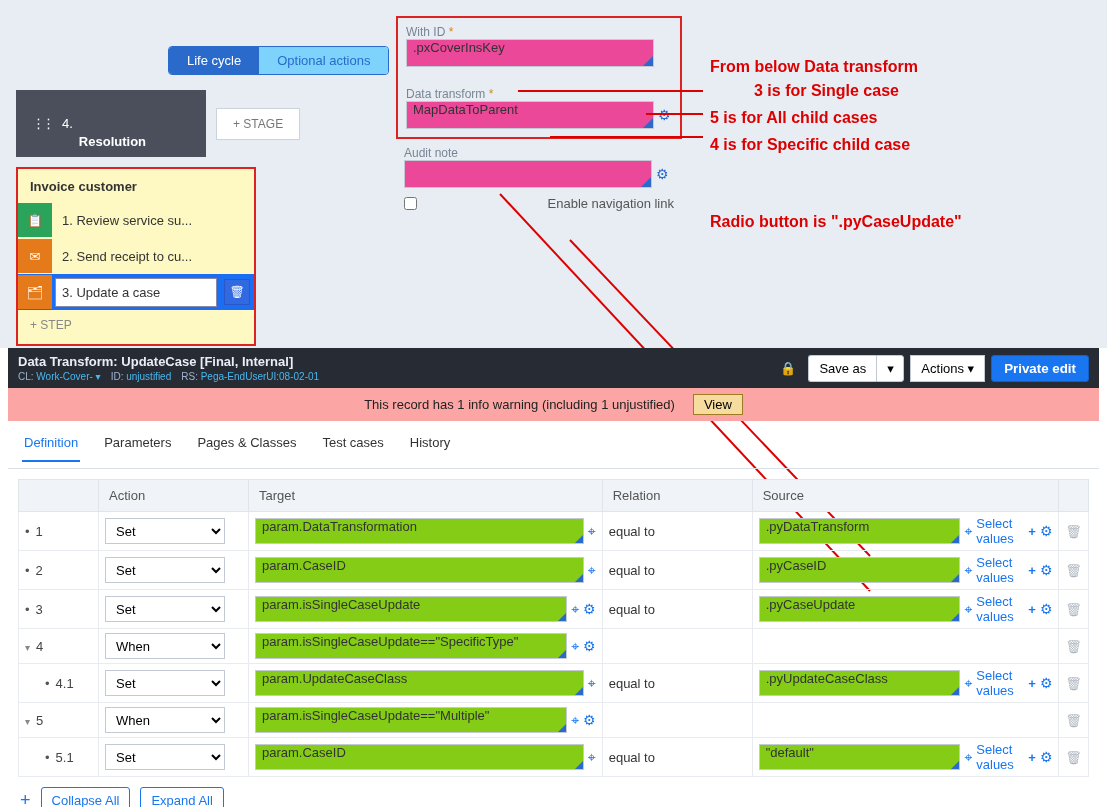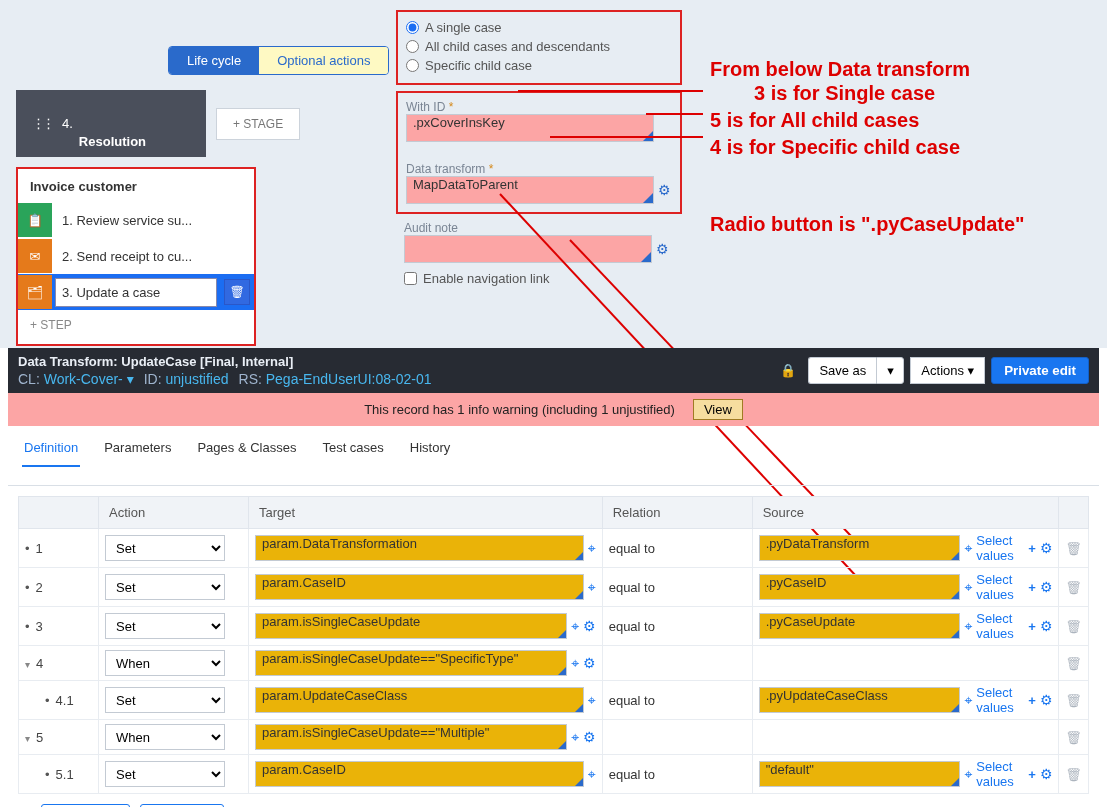--- a/index.html
+++ b/index.html
@@ -2,29 +2,29 @@
 <html><head>
 <meta charset="utf-8">
 <style>
   * { box-sizing: border-box; margin: 0; padding: 0; }
   body { font-family: "Segoe UI", Arial, sans-serif; font-size: 13px; background: #fff; color: #333; width: 1107px; height: 807px; overflow: hidden; position: relative; }
 
   
   .upper { position: relative; background: #e7edf3; height: 348px; }
   .design-col { position: absolute; left: 16px; top: 40px; width: 345px; }
   .tab-pair { position: absolute; left: 168px; top: 46px; display: inline-flex; border: 1px solid #2a6acb; border-radius: 4px; overflow: hidden; }
-  .tab-pair .tab { padding: 6px 18px; cursor: pointer; background: #fef9c3; color: #2a6acb; }
+  .tab-pair .tab { padding: 6px 18px; cursor: pointer; background: #7dd3fc; color: #2a6acb; }
   .tab-pair .tab.active { background: #2a6acb; color: #fff; }
   .stage-head { display: flex; align-items: center; margin-bottom: 10px; margin-top: 50px; }
   .stage-chip { background: #4a4f5b; color: #fff; padding: 8px 60px 8px 16px; display: flex; align-items: center; gap: 6px; position: relative; }
   .drag-dots::before { content: "⋮⋮"; letter-spacing: -3px; margin-right: 4px; }
   .add-stage-btn { background: #fff; border: 1px solid #ccd3db; color: #777; font-size: 12px; padding: 8px 16px; margin-left: 10px; }
   .stage-name { font-weight: 700; margin-top: 36px; }
 
-  .process-block { background: #ffffff; width: 240px; border: 2px solid #d22; padding-bottom: 4px; }
+  .process-block { background: #fef9c3; width: 240px; border: 2px solid #d22; padding-bottom: 4px; }
   .proc-title { font-weight: 600; padding: 10px 12px 8px 12px; }
   .step-row { display: flex; align-items: center; height: 36px; }
   .step-icon { width: 34px; height: 34px; display: flex; align-items: center; justify-content: center; color: #fff; }
   .ic-green { background: #2aa45a; }
   .ic-orange { background: #e57a1b; }
   .step-text { flex: 1; padding: 0 10px; white-space: nowrap; overflow: hidden; text-overflow: ellipsis; }
   .step-row.sel { background: #1b6df2; }
   .step-row.sel .step-text { background: #fff; margin: 3px; padding: 6px; border: 1px solid #88a; }
   .trash { width: 26px; height: 26px; margin: 4px; border: 1px solid #2a57c8; background: #3169e1; color: #fff; display: flex; align-items: center; justify-content: center; font-size: 12px; }
   .add-step { color: #888; padding: 8px 12px; font-size: 12px; }
@@ -32,62 +32,62 @@
   
   .prop-panel { position: absolute; left: 390px; top: 10px; width: 298px; background: #e7edf3; }
   .prop-panel .hdr { display: flex; justify-content: space-between; color: #7a8594; padding: 14px 10px 10px 14px; }
   .help-ic { width: 16px; height: 16px; border: 1px solid #9aa; border-radius: 50%; font-size: 11px; display: flex; align-items: center; justify-content: center; color: #778; }
   .radio-grp { border: 2px solid #d22; padding: 6px 8px 8px 8px; margin: 0 6px; }
   .r-opt { display: flex; align-items: center; gap: 6px; padding: 2px 0; color: #555; }
   .r-opt input { accent-color: #1b6df2; }
   .field-box { border: 2px solid #d22; margin: 6px 6px 0 6px; padding: 6px 8px 8px 8px; }
   .flabel { font-size: 12px; color: #7a8594; display: inline-block; }
   .flabel .star::after { content: " *"; color: #d58a1c; }
-  .pg-input { width: 248px; height: 28px; border: 1px solid #c3cad3; background: #fca5a5; padding: 0 6px; font: inherit; position: relative; }
+  .pg-input { width: 248px; height: 28px; border: 1px solid #c3cad3; background: #ec4899; padding: 0 6px; font: inherit; position: relative; }
   .corner::after { content: ""; position: absolute; right: 0; bottom: 0; border: 5px solid transparent; border-right-color: #2a6acb; border-bottom-color: #2a6acb; }
   .inp-row { display:flex; align-items:center; gap:4px; }
   .gear-ic { color: #2a6acb; font-size: 14px; }
-  .chk-line { display:flex; align-items:center; gap:6px; padding:8px 14px; color:#555; }
-
-  
-  .anno { position: absolute; color: #d00; font-weight: 700; font-size: 20px; }
+  .chk-line { display:flex; align-items:center; gap:6px; padding:8px 14px; color:#555;justify-content:space-between; }
+
+  
+  .anno { position: absolute; color: #d00; font-weight: 700; font-size: 16px; }
   svg.over { position: absolute; top: 0; left: 0; pointer-events: none; }
 
   
   .ruleform { position: absolute; top: 348px; left: 8px; right: 8px; }
   .rf-head { background: #272b33; color: #e9eef5; display: flex; align-items: center; justify-content: space-between; padding: 6px 10px; }
   .rf-title-line { font-weight: 600; font-size: 13px; }
-  .rf-sub { font-size: 14px; display: flex; gap: 10px; margin-top: 2px; }
+  .rf-sub { font-size: 10px; display: flex; gap: 10px; margin-top: 2px; }
   .rf-sub .lbl { color: #9fb4ce; }
   .rf-sub .val { color: #48b7ef; }
   .rf-actions { display: flex; gap: 6px; align-items: center; }
   .lock-ic { font-size: 13px; color: #cfd7e3; padding: 0 6px;}
   .btn-l { border: 1px solid #c3cad3; background: #fff; padding: 5px 10px; font: inherit; cursor: pointer; }
   .btn-grp { display:flex; }
   .btn-grp .btn-l:first-child { border-right: none; border-radius: 3px 0 0 3px; }
   .btn-grp .btn-l:last-child { border-radius: 0 3px 3px 0; width: 28px;}
   .btn-primary { background: #1976f0; border: 1px solid #1360c8; color: #fff; padding: 5px 12px; font-weight: 600; cursor: pointer; border-radius: 3px; }
 
   .warn-bar { background: #fca5a5; color: #222; display: flex; align-items: center; justify-content: center; padding: 6px 10px; gap: 18px; }
   .view-btn { border: 1px solid #a07b24; background: #f6dd9f; padding: 2px 10px; font: inherit; cursor: pointer; }
 
-  .tabs2 { display: flex; gap: 22px; padding: 10px 14px 18px 14px; border-bottom: 1px solid #d9dfe6; }
+  .tabs2 { display: flex; gap: 22px; padding: 10px 14px 6px 14px; border-bottom: 1px solid #d9dfe6; }
   .tabs2 .t { color: #333; padding: 4px 2px 10px 2px; cursor: pointer; }
   .tabs2 .t.active { color: #1976f0; border-bottom: 2px solid #1976f0; }
 
   
   .grid-wrap { padding: 10px 10px 2px 10px; }
   table.dt { border-collapse: collapse; width: 100%; font-size: 13px; }
   table.dt th { background: #f0f3f7; font-weight: 400; color:#555; text-align: left; padding: 8px 10px; border: 1px solid #e0e5ec; }
   table.dt td { border: 1px solid #e8ecf1; padding: 4px 6px; vertical-align: middle; }
   .rnum { color: #444; white-space: nowrap; }
   .bullet::before { content: "•"; color:#555; margin-right: 6px; }
   .chev::before { content: "▾"; color:#888; margin-right: 6px; font-size: 10px;}
   .sel-act { width: 120px; height: 26px; border: 1px solid #c3cad3; font: inherit; background: #fff; padding: 0 6px;}
-  .tgt-inp { width: 100%; height: 26px; border: 1px solid #c3cad3; font: inherit; padding: 0 6px; position: relative; background:#eab308; }
+  .tgt-inp { width: 100%; height: 26px; border: 1px solid #c3cad3; font: inherit; padding: 0 6px; position: relative; background:#84cc16; }
   .tgt-inp::after{ content:""; position:absolute; right:0; bottom:0; border:4px solid transparent; border-right-color:#2a6acb; border-bottom-color:#2a6acb;}
   .cell-flex { display:flex; align-items:center; gap:4px; }
   .mini-ic { color:#1976f0; font-size:14px; cursor:pointer;}
   .sv-link { color:#1976f0; cursor:pointer; display:inline-flex; align-items:center; gap:4px;}
   .del-ic { color:#acb4be; cursor:pointer; font-size:13px;}
 
   .below-row { display:flex; align-items:center; gap:10px; padding: 8px 12px 2px 12px; }
   .plus-ic { color:#1976f0; font-size:18px; cursor:pointer;}
   .btn-o { border:1px solid #1976f0; color:#1976f0; background:#fff; padding:5px 10px; cursor:pointer; border-radius:3px; font:inherit;}
 </style>
@@ -125,34 +125,20 @@
       <div class="step-row sel">
         <div class="step-icon ic-orange">🗂</div>
         <div class="step-text"><span>3.</span>&nbsp;<span>Update a case</span></div>
         <div class="trash">🗑</div>
       </div>
       <div class="add-step">+ STEP</div>
     </div>
   </div>
 
   <div class="prop-panel">
-    <div class="radio-grp">
-      <label class="r-opt">
-          <input type="radio" checked="" style="">
-          <span>A single case</span>
-        </label>
-      <label class="r-opt">
-          <input type="radio" style="">
-          <span>All child cases and descendants</span>
-        </label>
-      <label class="r-opt">
-          <input type="radio" style="">
-          <span>Specific child case</span>
-        </label>
-    </div>
     <div class="field-box">
       <span class="flabel"><span>With ID</span><span class="star"></span></span>
       <div class="inp-row">
         <div class="pg-input corner"><span>.pxCoverInsKey</span></div>
       </div>
       <span class="flabel" style="margin-top:20px;"><span>Data transform</span><span class="star"></span></span>
       <div class="inp-row">
         <div class="pg-input corner"><span>MapDataToParent</span></div>
         <span class="gear-ic">⚙</span>
       </div>

